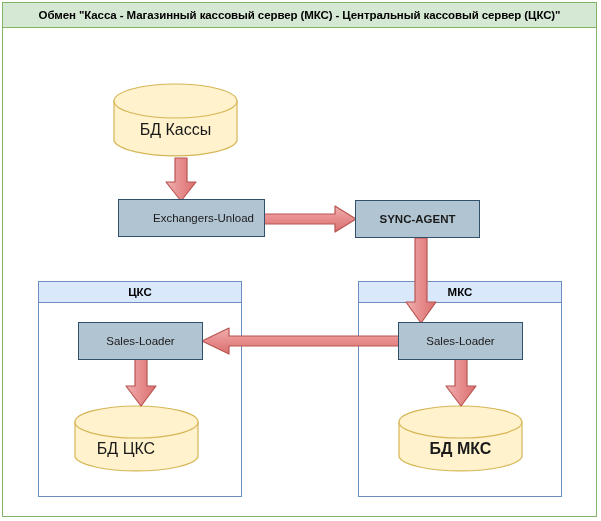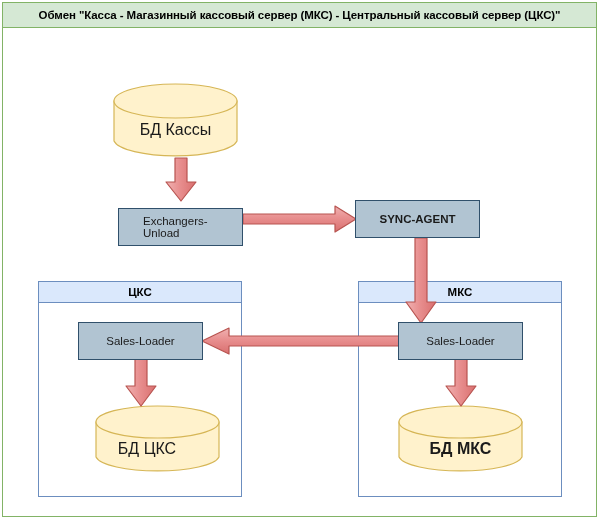--- a/index.html
+++ b/index.html
@@ -111,24 +111,24 @@
     z-index: 5;
   }
   .arrow svg { display: block; overflow: visible; }
 
   
   #kassa-container { left: 73px;  top: 38px;  width: 455px; height: 220px; }
   #cks-container   { left: 38px;  top: 281px; width: 204px; height: 216px; }
   #mks-container   { left: 358px; top: 281px; width: 204px; height: 216px; }
 
   #db-kassa { left: 113px; top: 83px;  width: 125px; height: 76px; }
-  #db-cks   { left: 95px;  top: 405px; width: 104px; height: 69px; }
+  #db-cks   { left: 74px;  top: 405px; width: 104px; height: 69px; }
   #db-mks   { left: 398px; top: 405px; width: 125px; height: 69px; font-weight: bold; }
 
-  #exchangers-unload { left: 118px; top: 208px; width: 125px; height: 38px; padding-left: 24px; }
+  #exchangers-unload { left: 118px; top: 199px; width: 147px; height: 38px; padding-left: 24px; }
   #sync-agent        { left: 355px; top: 200px; width: 125px; height: 38px; font-weight: bold; }
   #cks-sales-loader  { left: 78px;  top: 322px; width: 125px; height: 38px; }
   #mks-sales-loader  { left: 398px; top: 322px; width: 125px; height: 38px; }
 
   #arrow-db-to-exch     { left: 160px; top: 158px; width: 42px;  height: 44px; }
   #arrow-exch-to-sync   { left: 243px; top: 206px; width: 114px; height: 26px; }
   #arrow-sync-to-mks    { left: 400px; top: 238px; width: 42px;  height: 86px; }
   #arrow-mks-to-cks     { left: 201px; top: 328px; width: 199px; height: 26px; }
   #arrow-cksload-to-db  { left: 120px; top: 359px; width: 42px;  height: 48px; }
   #arrow-mksload-to-db  { left: 440px; top: 359px; width: 42px;  height: 48px; }

